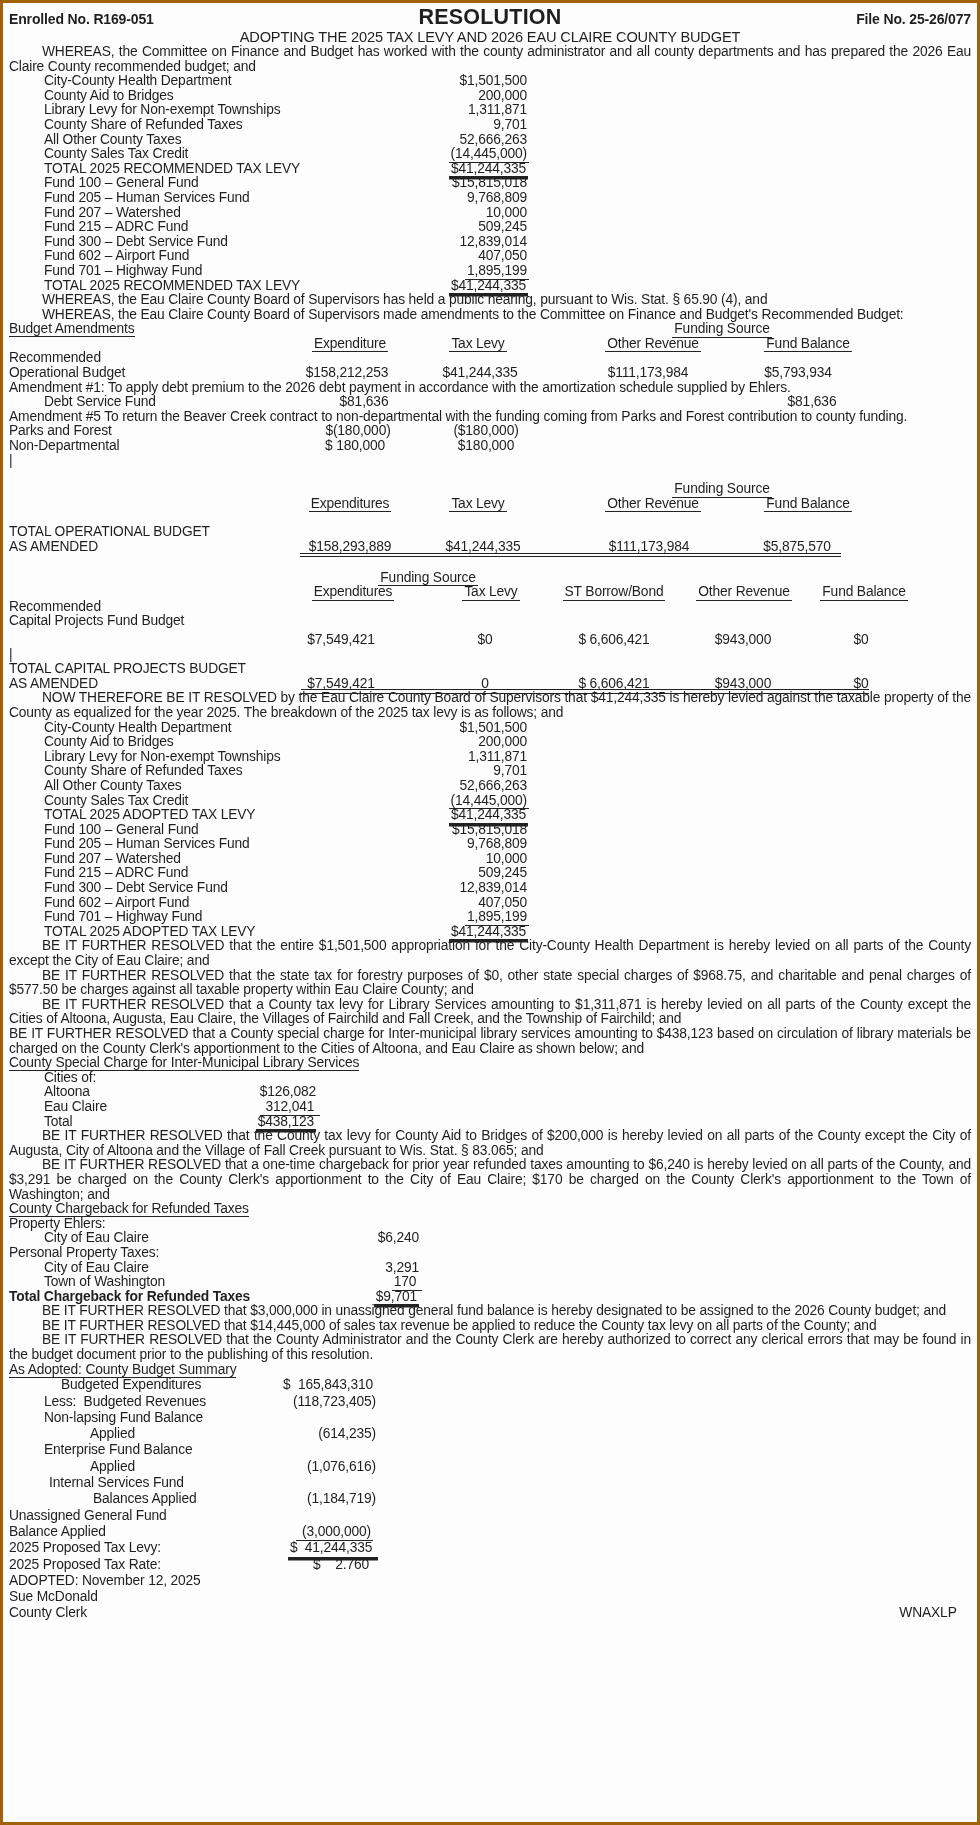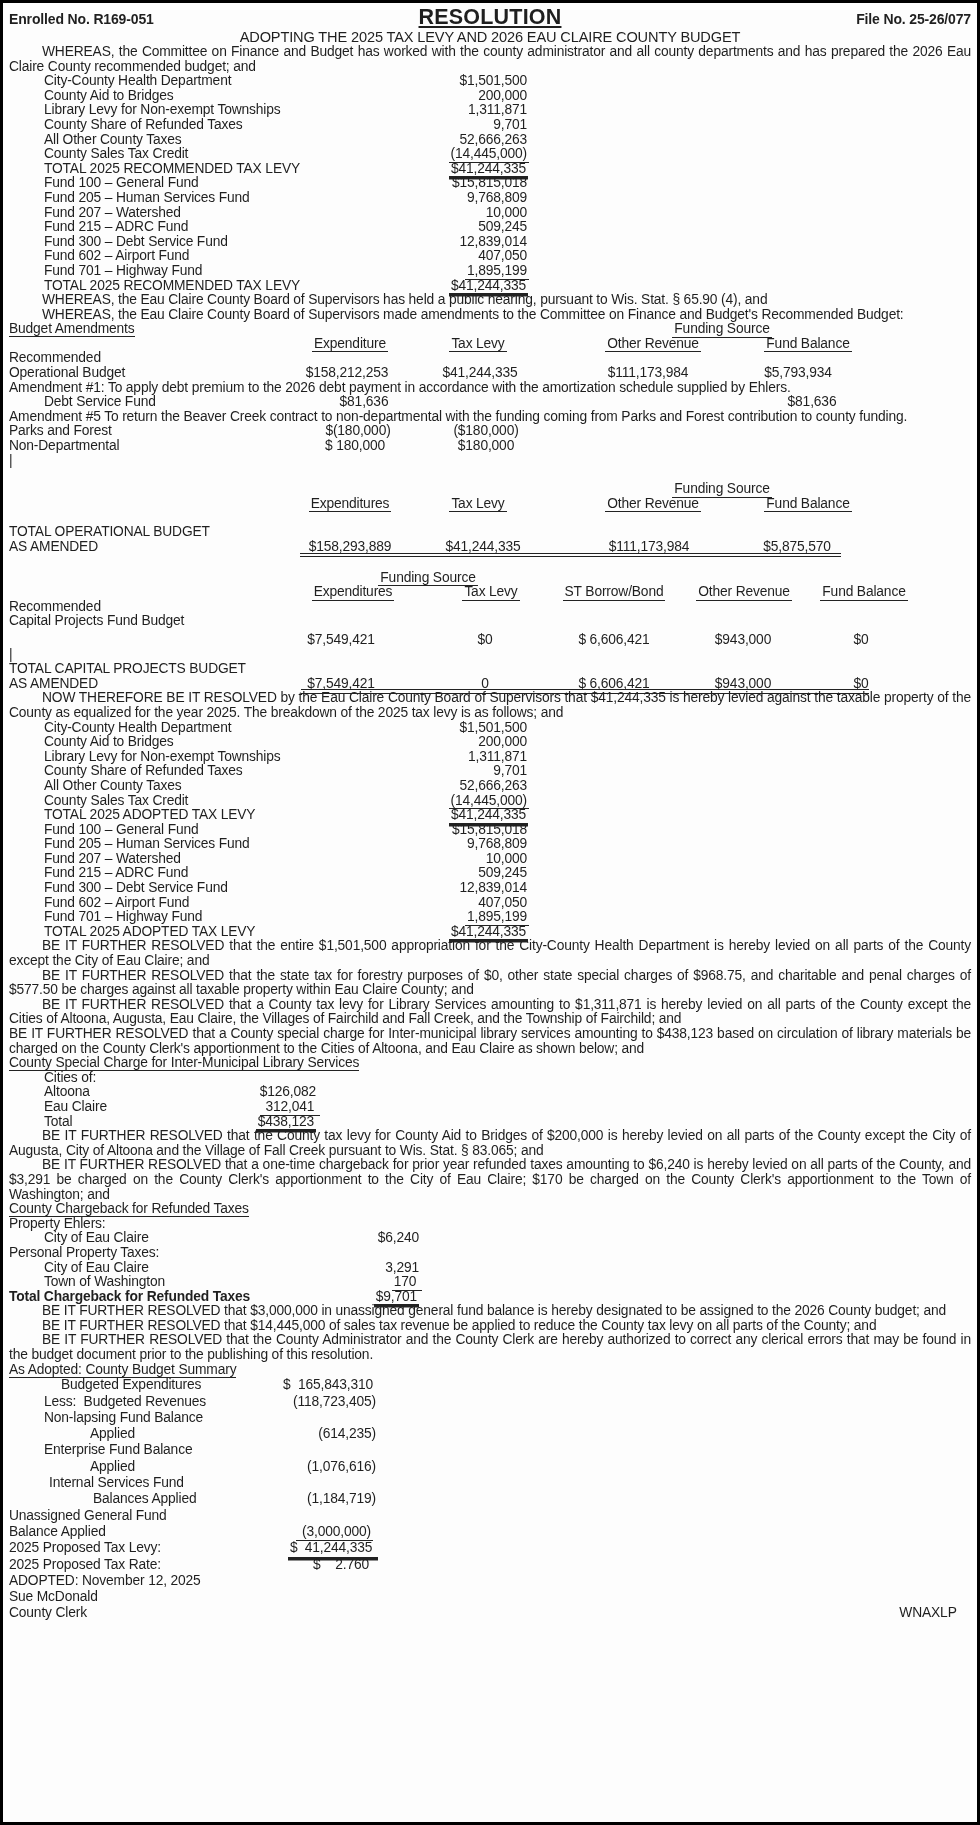--- a/index.html
+++ b/index.html
@@ -2,31 +2,31 @@
 <html><head>
 <meta charset="utf-8">
 <style>
   html,body{margin:0;padding:0;background:#e8e8e8;}
   .page{
     position:relative;
     width:980px;height:1825px;
     box-sizing:border-box;
     margin:0 auto;
     background:#fdfdfd;
-    border:3px solid #000000;
+    border:3px solid #a16207;
     color:#1f1f1f;
     font-family:"Liberation Sans", sans-serif;
     font-size:13.8px;
     letter-spacing:-0.15px;
     line-height:14.6px;
     overflow:hidden;
     padding-top:2px;
   }
   .hdr{position:relative;height:25px;margin:0 6px;}
-  .ht{display:block;text-align:center;font-weight:bold;font-size:21.5px;line-height:25px;letter-spacing:0.2px;text-decoration:underline;}
+  .ht{display:block;text-align:center;font-weight:bold;font-size:21.5px;line-height:25px;letter-spacing:0.2px;}
   .hl{position:absolute;left:0;bottom:3px;font-weight:bold;font-size:14px;}
   .hr{position:absolute;right:0;bottom:3px;font-weight:bold;font-size:14px;}
   .sub{text-align:center;font-size:14.6px;line-height:15px;}
   .docbody{padding:0 6px;}
   .para{text-align:justify;margin:0;}
   .para.ind{text-indent:33px;}
   .row{position:relative;height:14.6px;line-height:14.6px;}
   .lbl{white-space:pre;}
   .lu{border-bottom:1px solid #222;}
   .cell{position:absolute;top:0;}

